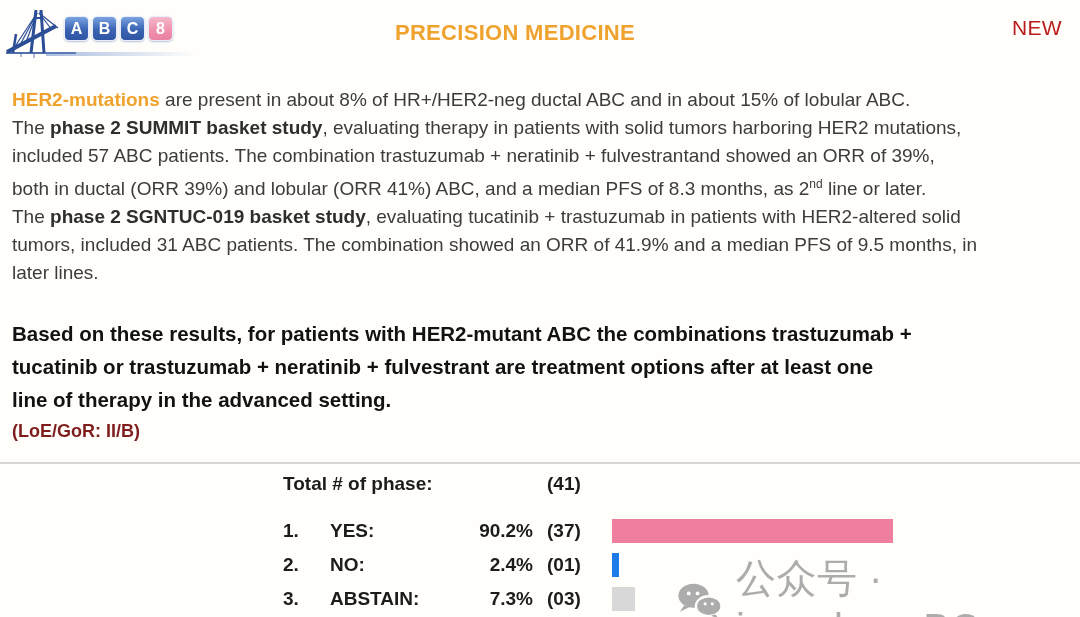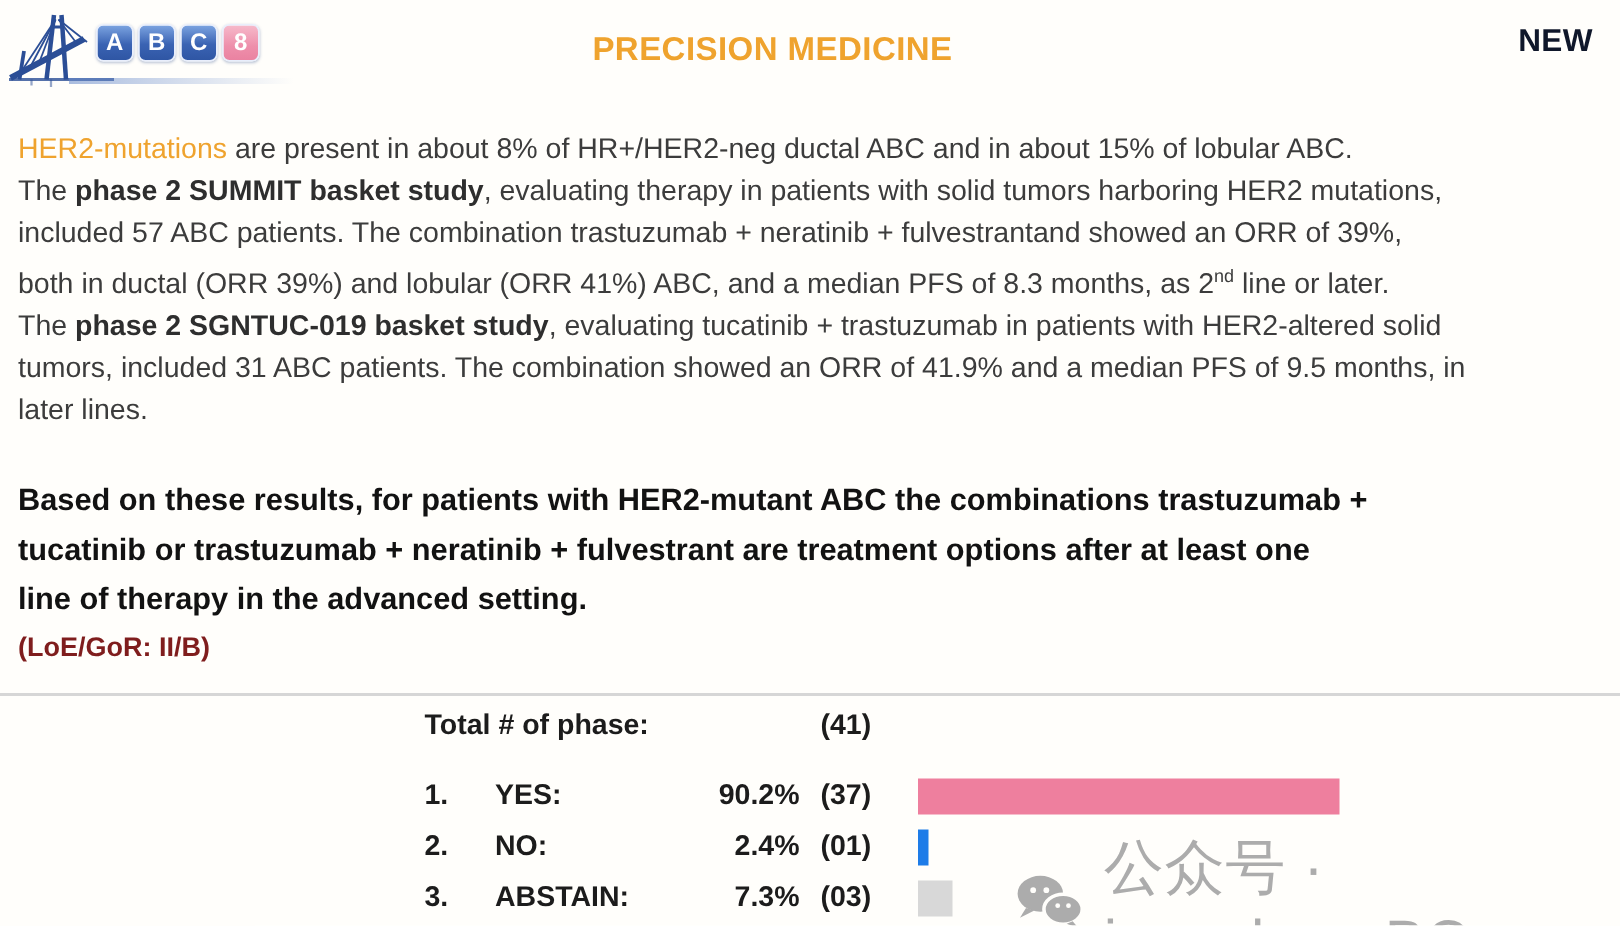--- a/index.html
+++ b/index.html
@@ -24,30 +24,30 @@
   .tile.pink{background:linear-gradient(180deg,#f6b9ca 0%,#ee8fab 60%,#ea82a1 100%);}
   .logo-fade{position:absolute; left:40px; top:46px; width:150px; height:4px;
     background:linear-gradient(90deg, rgba(100,135,200,.55), rgba(100,135,200,0));}
 
   .page-title{
     position:absolute; top:20px; left:0; width:1030px; text-align:center;
     color:#efa32e; font-weight:bold; font-size:22px; letter-spacing:.3px;
   }
   .new-badge{
     position:absolute; top:16px; right:18px;
-    color:#0f172a; font-weight:bold; font-size:21px; letter-spacing:.3px;
+    color:#b91c1c; font-weight:normal; font-size:21px; letter-spacing:.3px;
   }
 
   
   .intro{
     position:absolute; top:86px; left:12px; width:1060px;
     font-size:19px; line-height:28px; color:#3c3c3c;
     white-space:pre-wrap;
   }
-  .intro .seg-orange{color:#efa32e; font-weight:normal;margin-top:44px;}
+  .intro .seg-orange{color:#efa32e; font-weight:bold;margin-top:44px;}
   .intro .seg-bold{font-weight:bold; color:#2e2e2e;}
   .intro sup{font-size:12px;}
 
   
   .statement{
     position:absolute; top:317px; left:12px; width:1065px;
     font-size:20.5px; font-weight:bold; line-height:33px; color:#121212;
     white-space:pre-wrap;
   }
   .loe{

